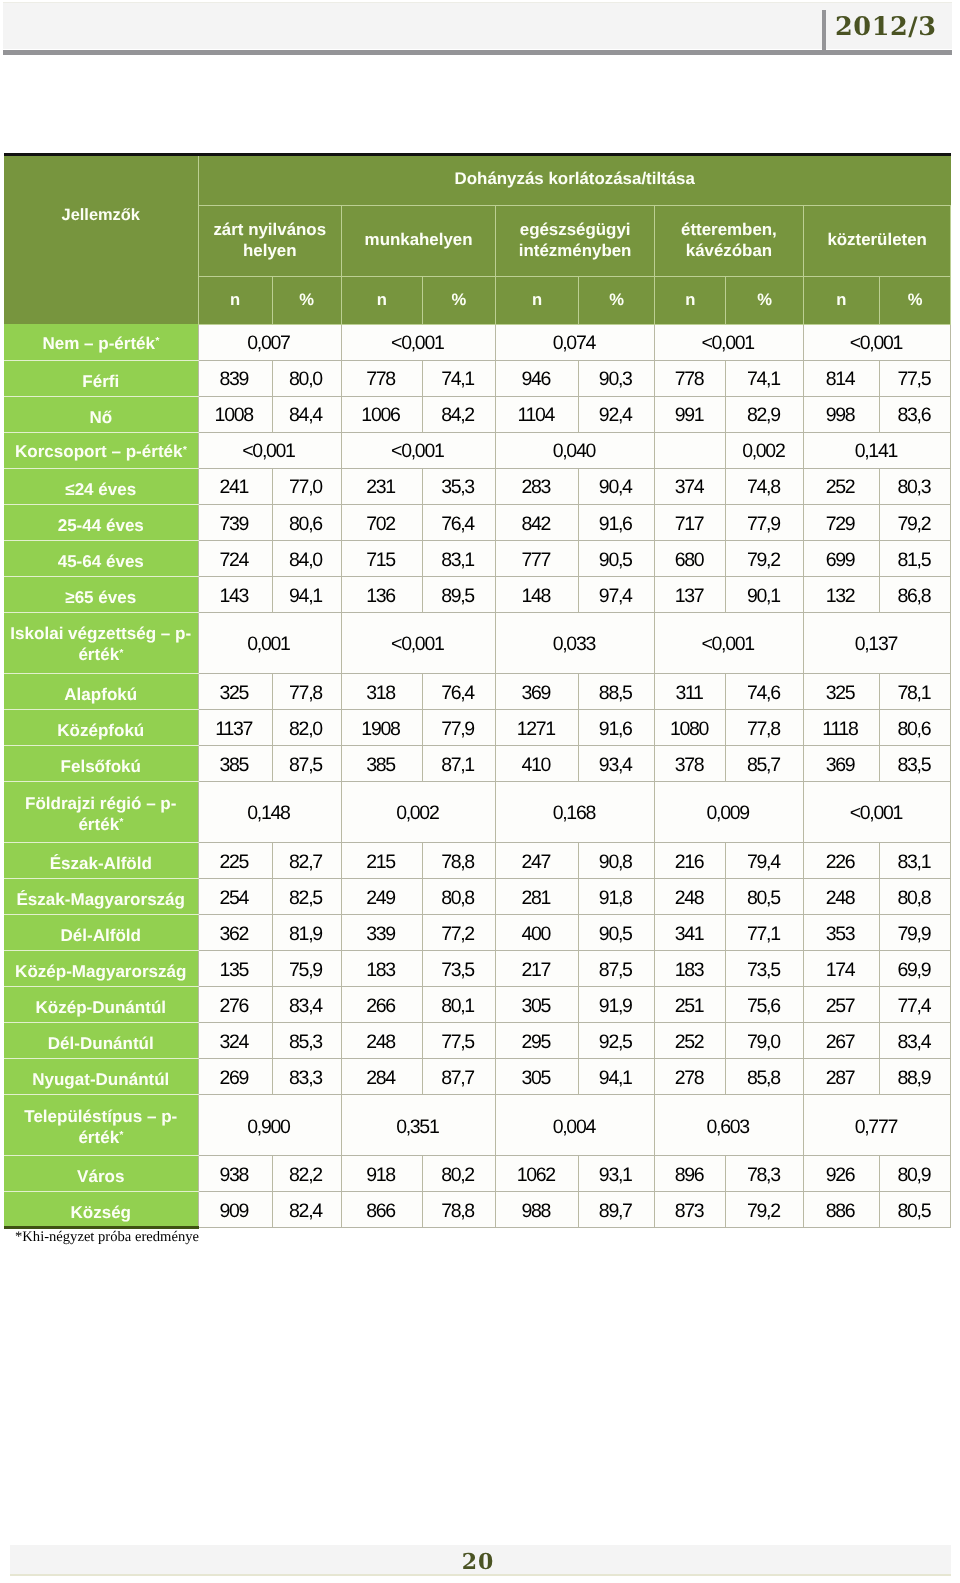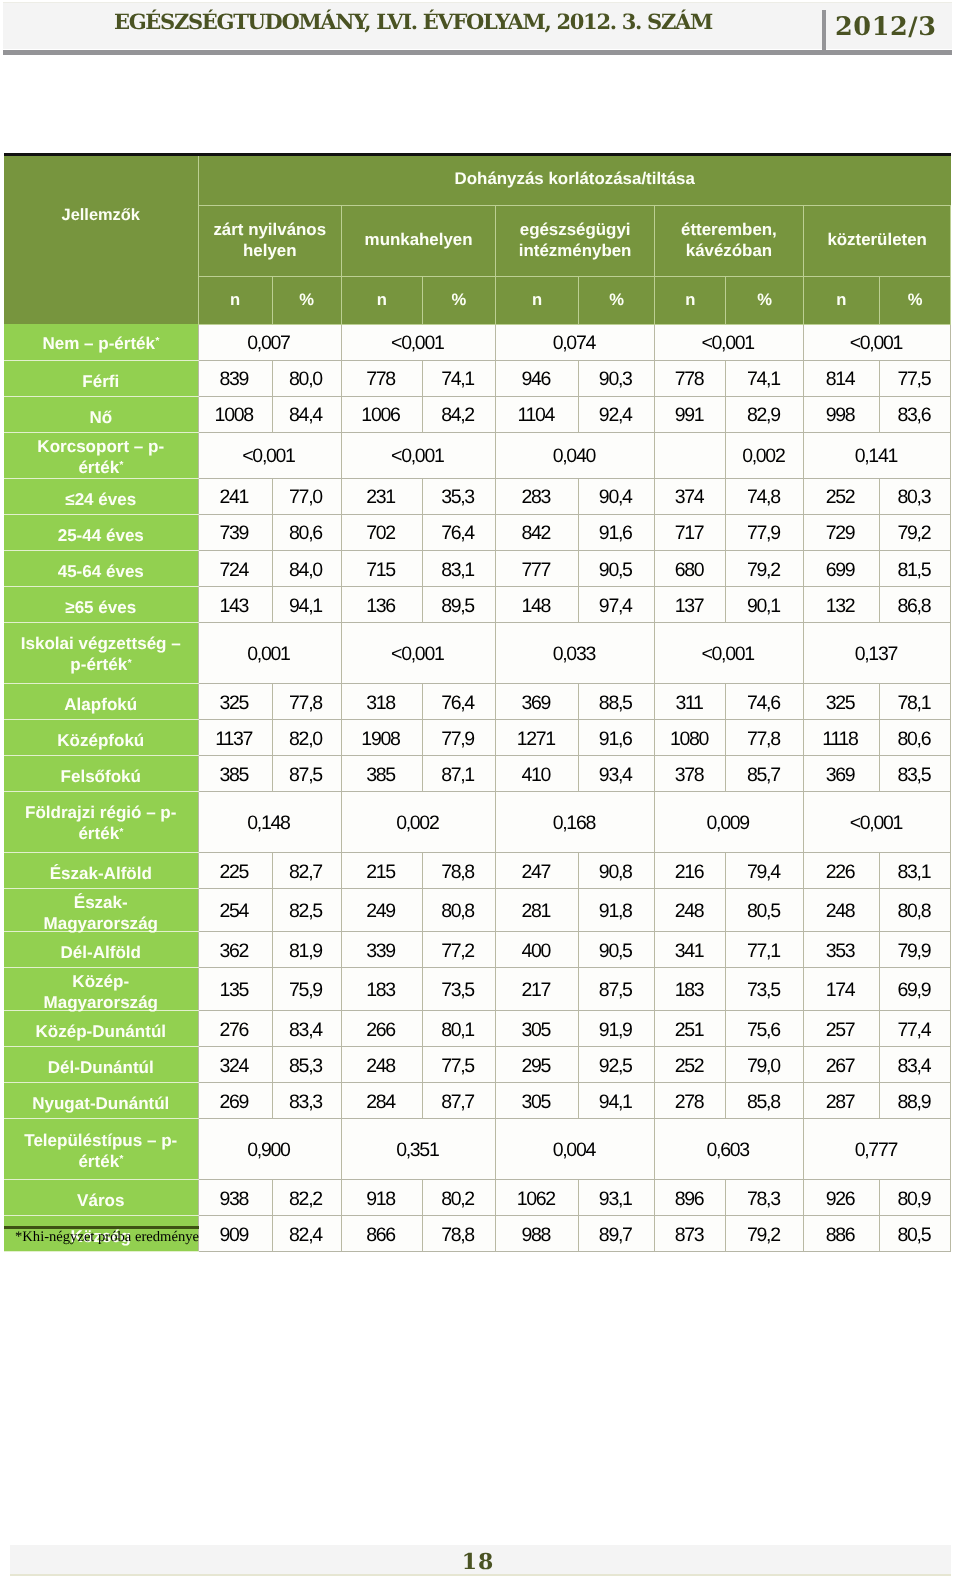--- a/index.html
+++ b/index.html
@@ -38,21 +38,21 @@
   table.t td.corner{font-size:16.4px;padding-bottom:47px;border-right:1px solid #BCCF93;}
   .grptitle{font-size:16.9px;}
   .grp{font-size:16.9px;line-height:21px;}
   table.t td.hd > span{position:relative;display:inline-block;}
   table.t td.grp > span{top:-1px;}
   table.t td.grptitle > span{top:-1px;}
   table.t td.sub > span{top:0px;}
   table.t td.corner > span{top:-1px;}
   .sub{font-size:16.6px;}
 
-  table.t td.lab{background:#92D050;color:#FCFEF5;font-weight:bold;font-size:17.05px;line-height:21px;padding:0 16px;
+  table.t td.lab{background:#92D050;color:#FCFEF5;font-weight:bold;font-size:17.05px;line-height:21px;padding:0 6px;
      border-bottom:1px solid #E2F0CD;}
   table.t td.val{background:#FDFDFB;color:#000;font-weight:normal;font-size:19.5px;letter-spacing:-1.3px;text-indent:-1.3px;line-height:1;
      border-right:1px solid #B9B9A3;border-bottom:1px solid #B6B6A6;}
   td.val.first{border-left:1px solid #B9B9A3;}
   .star{font-size:0.60em;vertical-align:baseline;position:relative;top:-0.45em;}
 
   .topline{position:absolute;left:4px;top:153px;width:947px;height:3px;background:#111;}
   .botline{position:absolute;left:4px;top:1226px;width:195px;height:3px;background:#3E5113;}
 
   .footnote{position:absolute;left:15px;top:1229px;
@@ -63,21 +63,20 @@
   .pf-rule{position:absolute;left:10px;top:1574px;width:941px;height:2px;background:#E6E6D2;}
   .pf-num{position:absolute;left:7px;top:1549px;width:941px;text-align:center;
      font-family:"DejaVu Serif",serif;font-weight:bold;font-size:22px;letter-spacing:1px;text-indent:1px;color:#4A5323;}
 </style>
 </head>
 <body>
 
 <div class="page">
 
   <div class="rh"></div>
-  <div class="rh-title">EGÉSZSÉGTUDOMÁNY, LVI. ÉVFOLYAM, 2012. 3. SZÁM</div>
   <div class="rh-sep"></div>
   <div class="rh-issue">2012/3</div>
   <div class="rh-rule"></div>
 
 
   <div class="topline"></div>
   <table class="t">
       <colgroup id="cg">
         <col style="width: 194px;">
         <col style="width: 74px;">
@@ -389,15 +388,15 @@
           <td class="val" style="height: 35.05px;"><span>79,2</span></td>
           <td class="val" style="height: 35.05px;"><span>886</span></td>
           <td class="val" style="height: 35.05px;"><span>80,5</span></td>
         </tr>
       </tbody>
     </table>
   <div class="botline"></div>
   <div class="footnote">*Khi-négyzet próba eredménye</div>
 
   <div class="pf"></div>
-  <div class="pf-num">18</div>
+  <div class="pf-num">20</div>
   <div class="pf-rule"></div>
 </div>
 
 </body></html>

